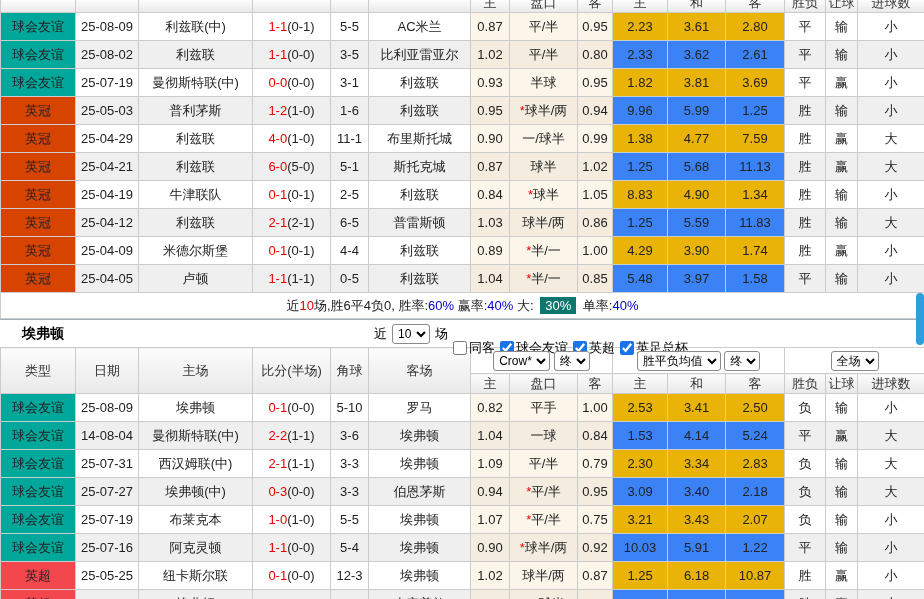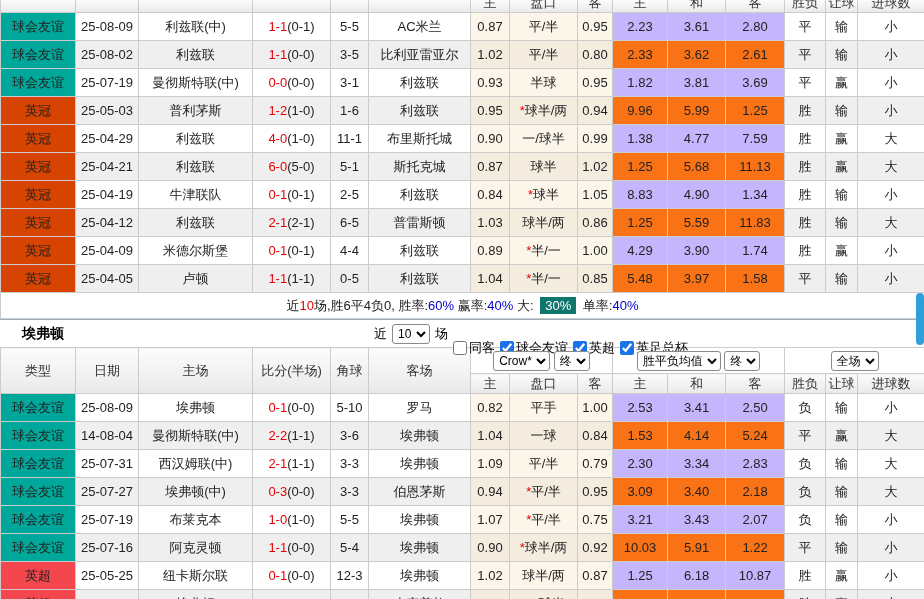--- a/index.html
+++ b/index.html
@@ -12,22 +12,22 @@
   }
   table.grid th { background: linear-gradient(#fcfcfc, #e9e9e9); color: #333; }
   tr.cut th { height: 12px; border-top: none; }
   .clip { height: 12px; overflow: hidden; }
   .clip span { display: block; line-height: 17px; margin-top: -6px; font-size: 13px; }
   tbody.data tr { height: 28px; background: #fff; }
   tbody.data tr.alt { background: #efefef; }
   td.league { color: #fff; }
   td.cream { background: #fbf5ea; }
   tr.alt td.cream { background: #f3ecdf; }
-  td.eu { background: #c4b5fd; }
-  tr.alt td.eu { background: #f97316; }
+  td.eu { background: #eab308; }
+  tr.alt td.eu { background: #3b82f6; }
   .focal { color: #008000; }
   .score-main { color: #e60000; }
   .star { color: #e60000; }
   td.red, .red { color: #cc0000; }
   td.blu, .blu { color: #0000cc; }
   td.grn, .grn { color: #008000; }
   td.summary { height: 26px; font-size: 14px; background: #fff; }
   .seg-red { color: #e60000; }
   .seg-blue { color: #0000cc; }
   .seg-hl { background: #0f766e; color: #fff; padding: 1px 5px; margin: 0 3px; }

